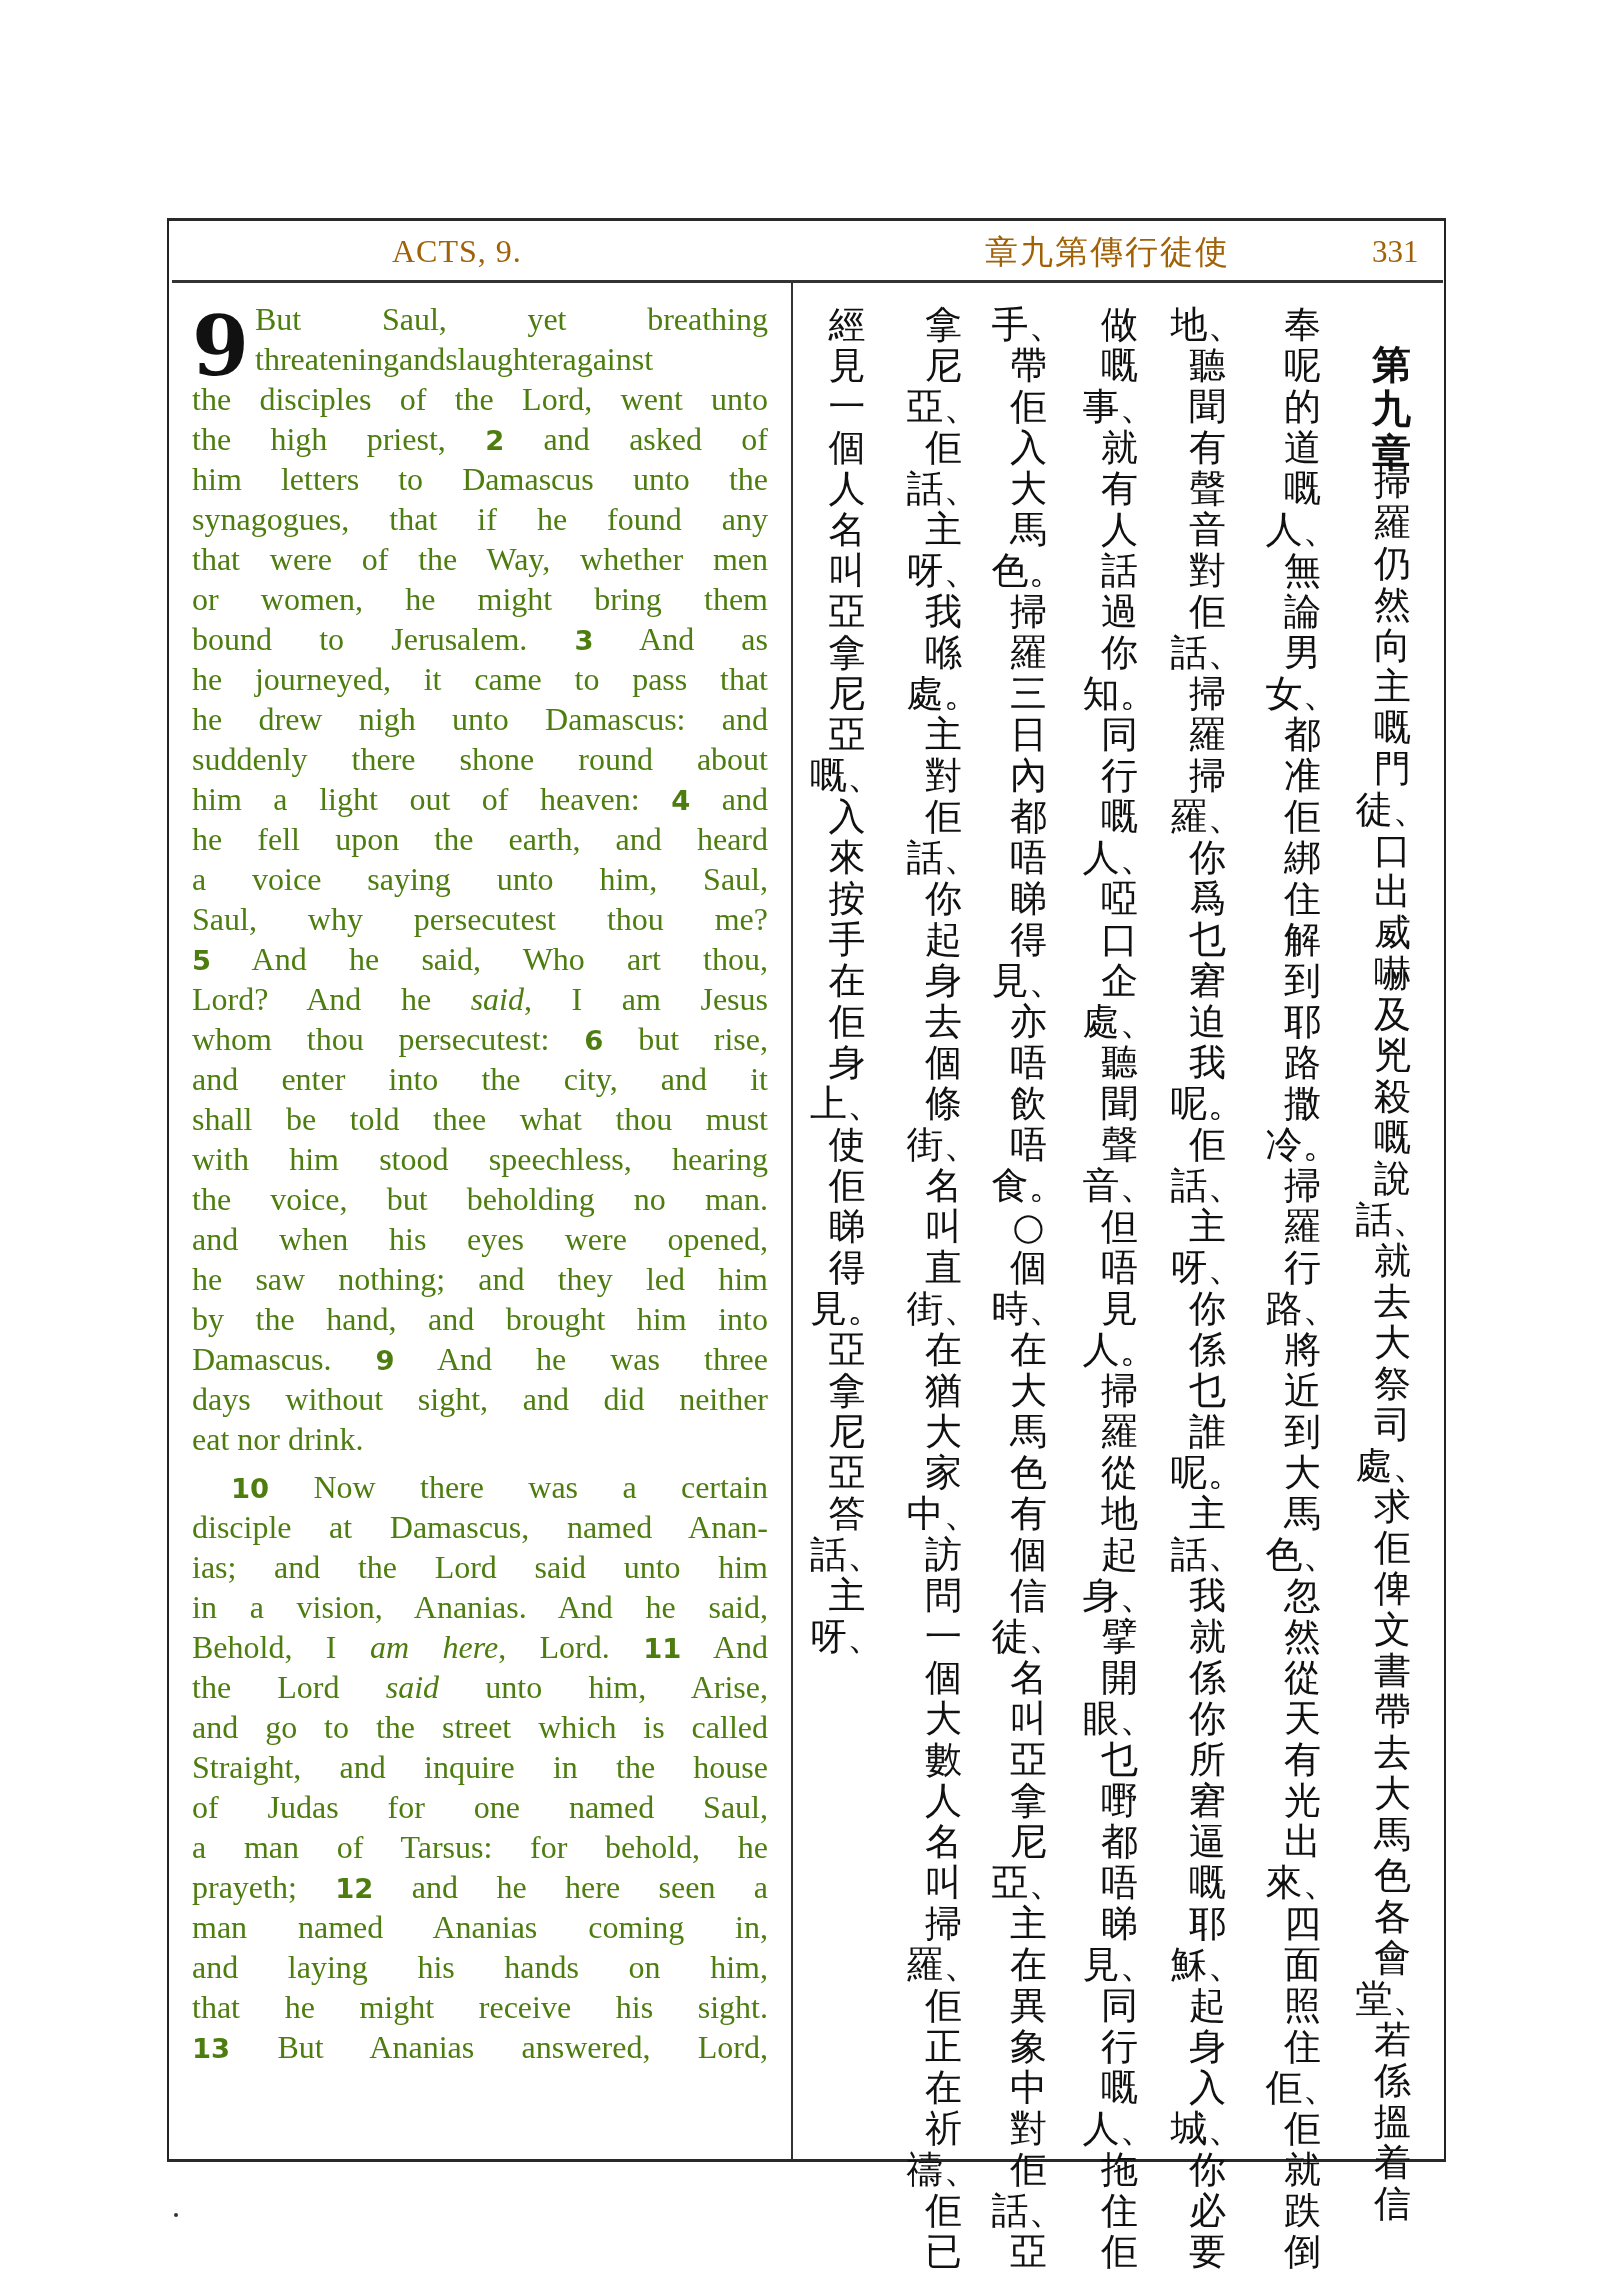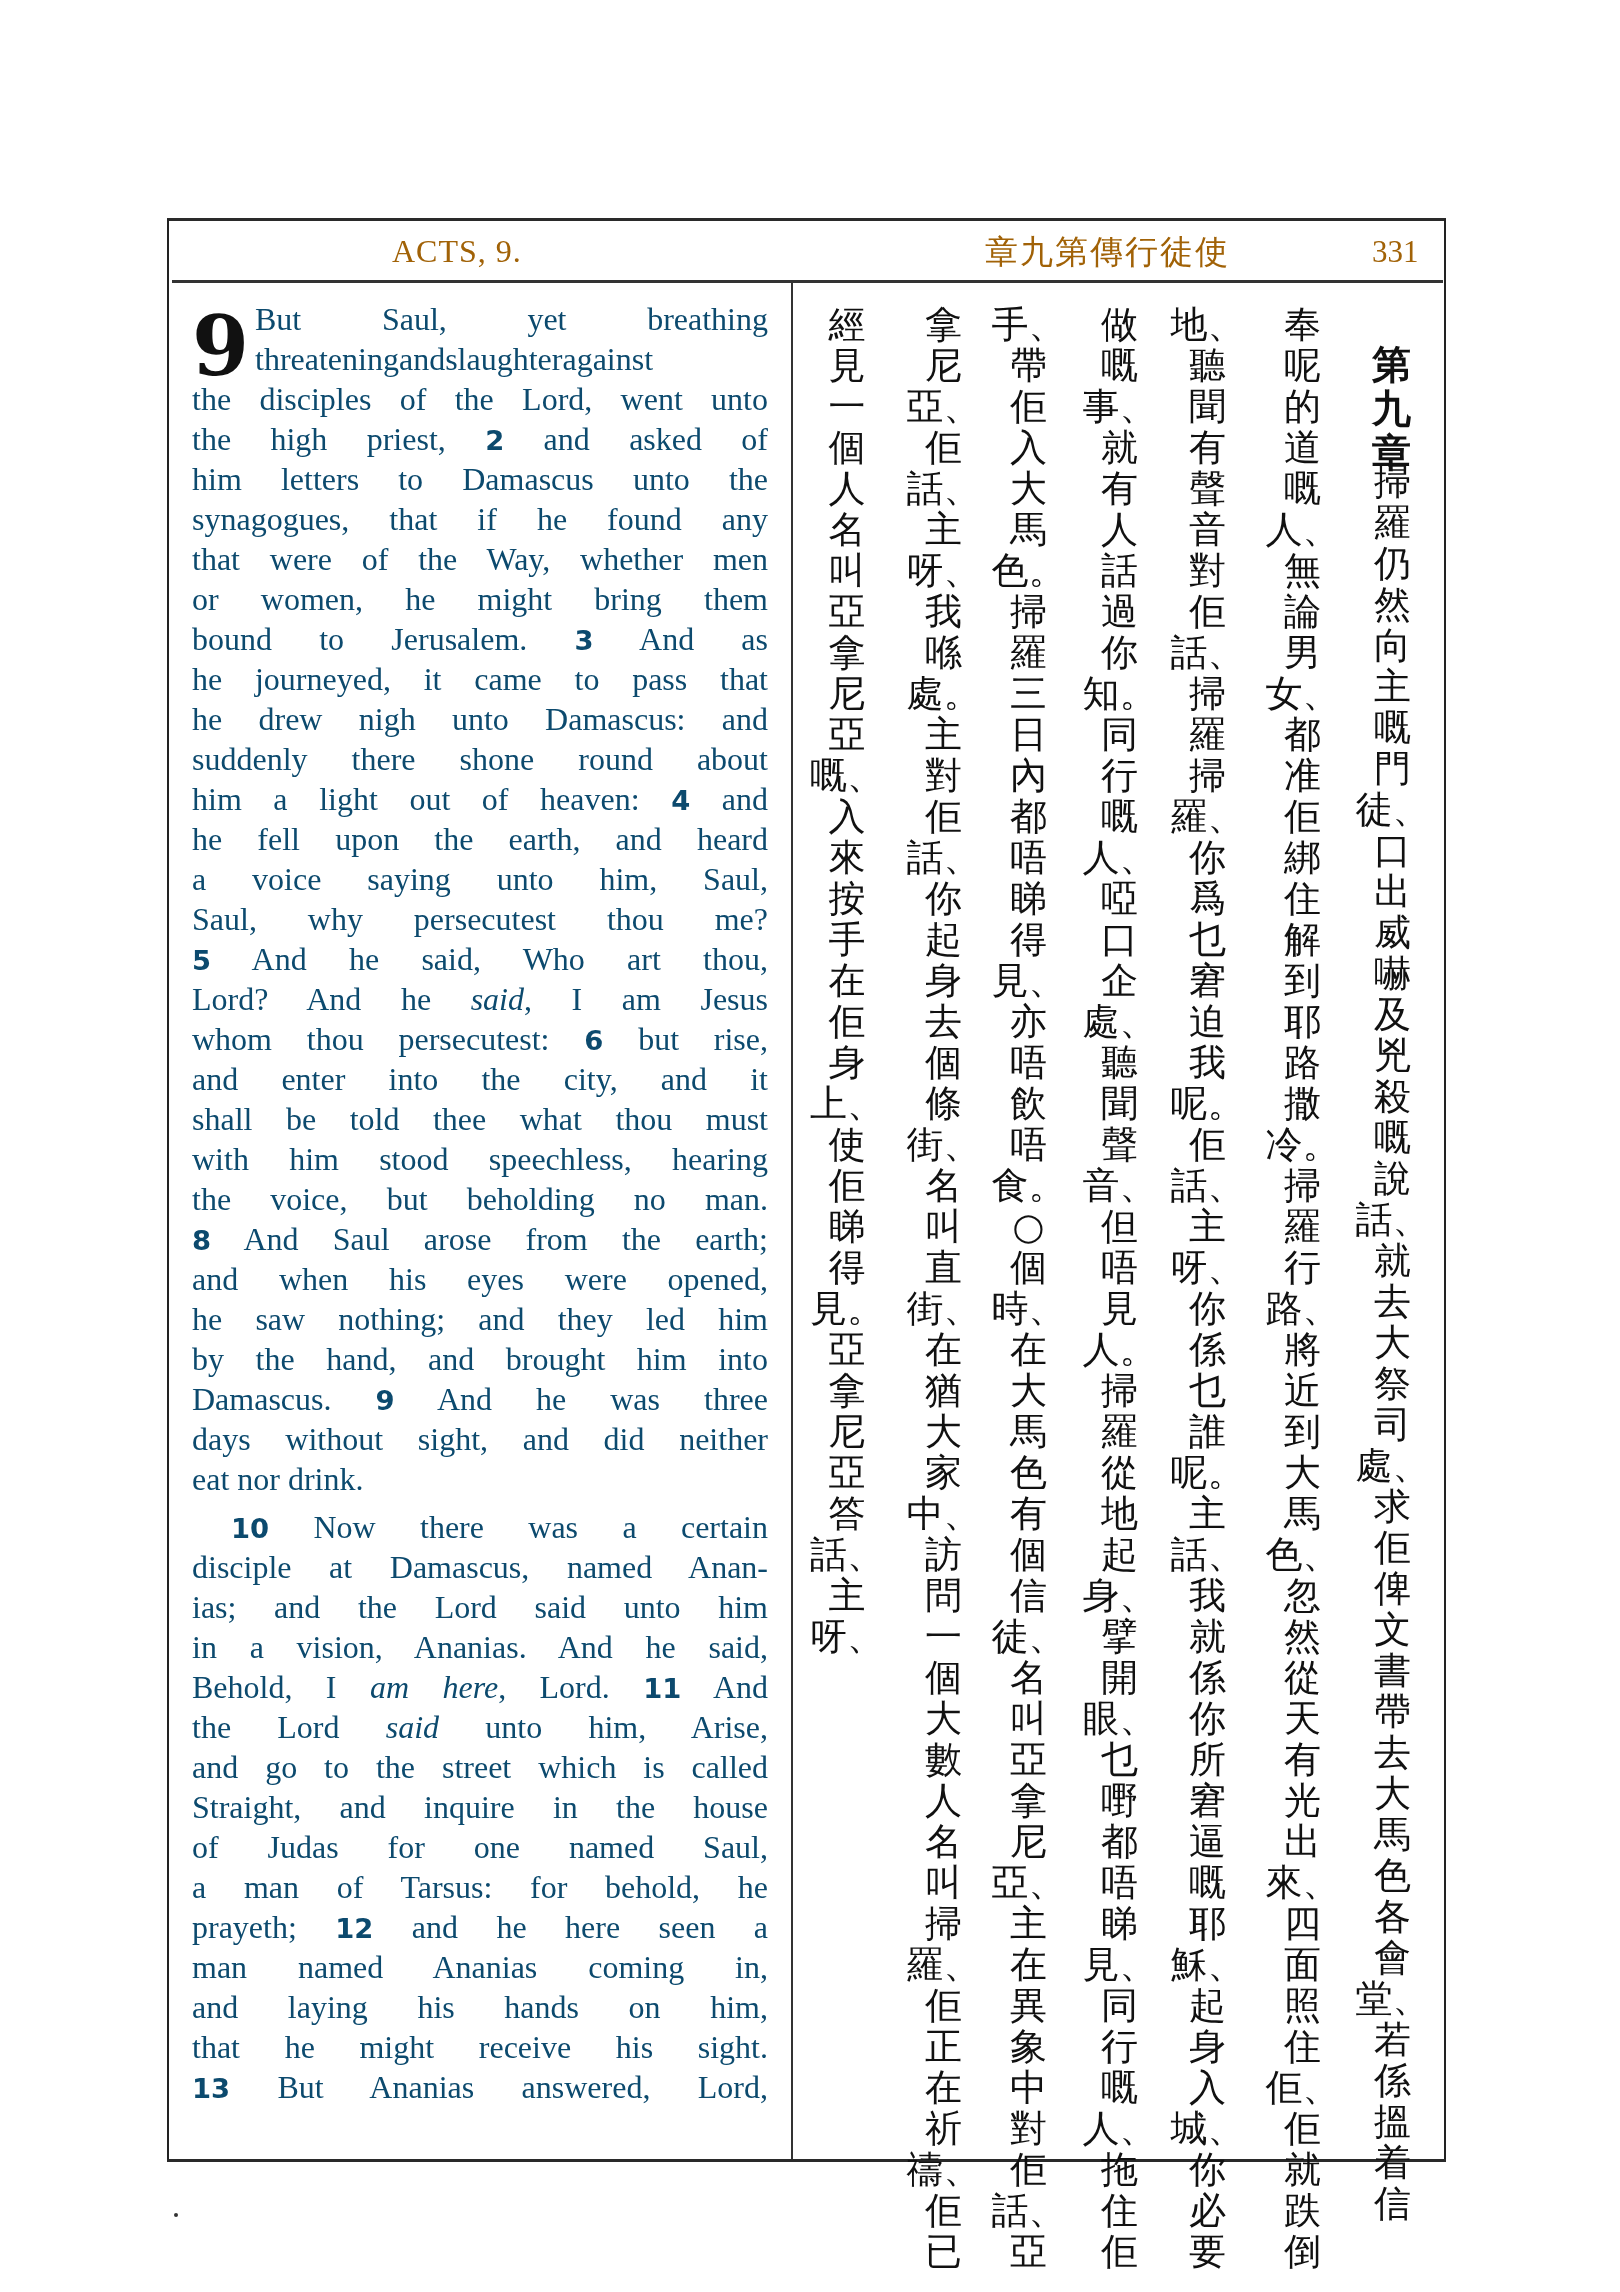--- a/index.html
+++ b/index.html
@@ -10,21 +10,21 @@
   .rule-head { position:absolute; left:172px; top:280px; width:1271px; height:2.9px; background:#333; }
   .rule-bottom { position:absolute; left:167px; top:2159px; width:1279px; height:2.9px; background:#2a2a2a; }
   .divider { position:absolute; left:791px; top:283px; width:2px; height:1876px; background:#333; }
   .hdr { position:absolute; top:227px; height:49px; line-height:49px;
          font-family:"Liberation Serif","DejaVu Serif",serif; font-size:32px; color:#a16207; }
   .hdr-en { left:392px; letter-spacing:1px; }
   .hdr-zh { left:985px; font-family:"DejaVu Serif","Liberation Serif",serif; font-size:33px; letter-spacing:2px; }
   .hdr-num { left:1372px; font-size:31px; }
 
   .en { position:absolute; left:192px; top:299px; width:576px;
-        font-family:"Liberation Serif","DejaVu Serif",serif; font-size:32px; line-height:40px; color:#0c4a6e; }
+        font-family:"Liberation Serif","DejaVu Serif",serif; font-size:32px; line-height:40px; color:#4d7c0f; }
   .en .ln { display:block; text-align:justify; text-align-last:justify; white-space:nowrap; height:40px; }
   .en .ln.last { text-align-last:left; }
   .en .ln.indent { padding-left:39px;margin-top:8px; }
   .en .ln.drop { padding-left:63px; }
   .bignum { position:absolute; left:192px; top:310px; font-family:"DejaVu Serif",serif; font-weight:bold;
             font-size:82px; line-height:73px; color:#111; }
   .vn { font-family:"DejaVu Sans","Liberation Sans",sans-serif; font-weight:bold; font-size:27.4px; }
   i { font-style:italic; }
 
   .zh-wrap { position:absolute; left:796px; top:304px; width:647px; height:1852px; }
@@ -66,21 +66,20 @@
     <span class="ln"><span>he fell upon the earth, and heard</span></span>
     <span class="ln"><span>a voice saying unto him, Saul,</span></span>
     <span class="ln"><span>Saul, why persecutest thou me?</span></span>
     <span class="ln"><span class="vn">5</span><span> And he said, Who art thou,</span></span>
     <span class="ln"><span>Lord? And he </span><i>said</i><span>, I am Jesus</span></span>
     <span class="ln"><span>whom thou persecutest: </span><span class="vn">6</span><span> but rise,</span></span>
     <span class="ln"><span>and enter into the city, and it</span></span>
     <span class="ln"><span>shall be told thee what thou must</span></span>
     <span class="ln"><span>with him stood speechless, hearing</span></span>
     <span class="ln"><span>the voice, but beholding no man.</span></span>
-    <span class="ln"><span class="vn">8</span><span> And Saul arose from the earth;</span></span>
     <span class="ln"><span>and when his eyes were opened,</span></span>
     <span class="ln"><span>he saw nothing; and they led him</span></span>
     <span class="ln"><span>by the hand, and brought him into</span></span>
     <span class="ln"><span>Damascus. </span><span class="vn">9</span><span> And he was three</span></span>
     <span class="ln"><span>days without sight, and did neither</span></span>
     <span class="ln last"><span>eat nor drink.</span></span>
     <span class="ln indent"><span class="vn">10</span><span> Now there was a certain</span></span>
     <span class="ln"><span>disciple at Damascus, named Anan-</span></span>
     <span class="ln"><span>ias; and the Lord said unto him</span></span>
     <span class="ln"><span>in a vision, Ananias. And he said,</span></span>

